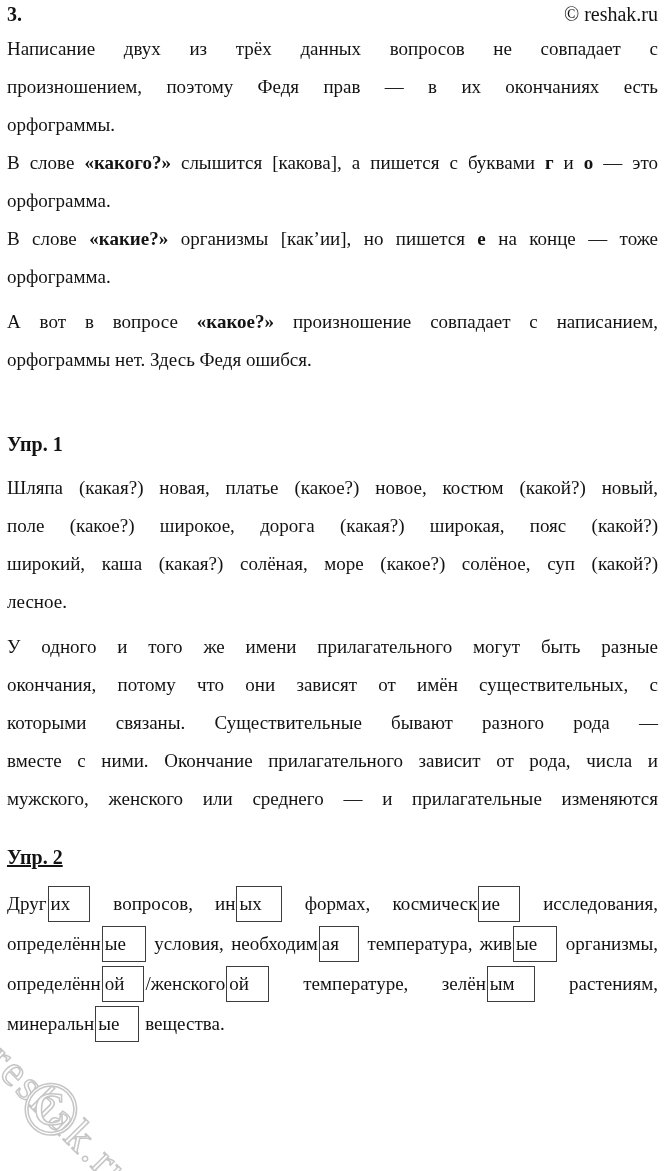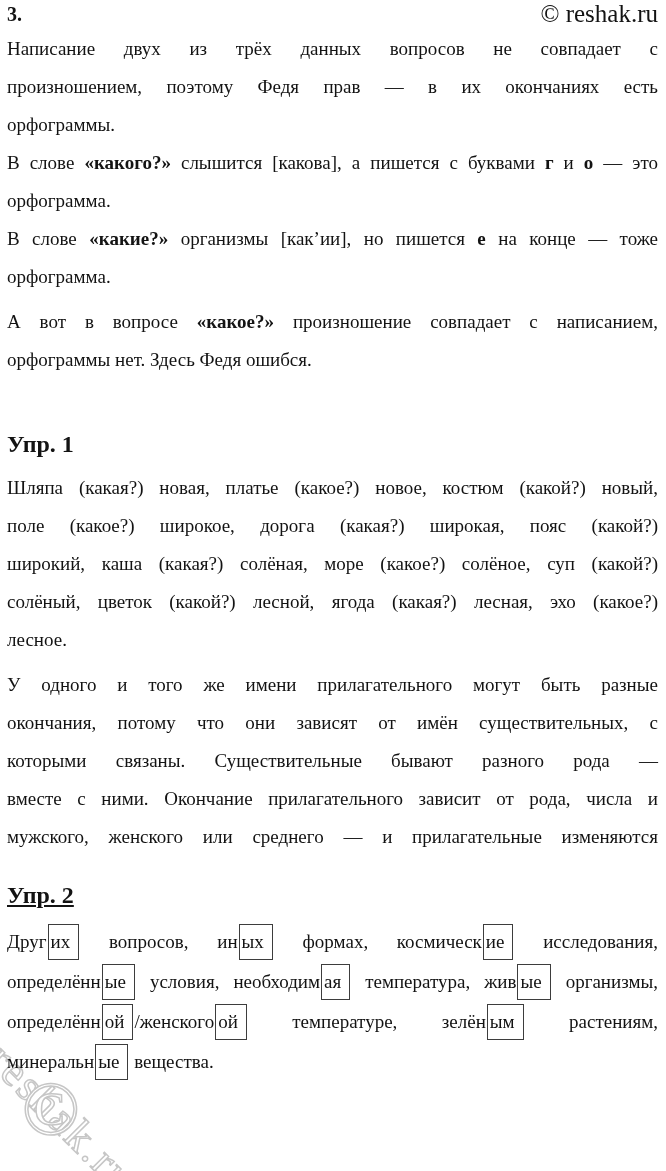--- a/index.html
+++ b/index.html
@@ -16,38 +16,38 @@
   }
   .wm-copy {
     position:absolute; left:22px; top:1070px;
     font-size:76px; line-height:1;
     color:#ffffff; -webkit-text-stroke:1.5px #c6c6c6;
   }
 
   .header { position:relative; z-index:1; display:flex; justify-content:space-between;
     align-items:flex-start; padding:2px 8px 0 7px; line-height:24px; }
   .page-number { font-weight:bold; font-size:20px; }
-  .site-credit { font-size:25px; }
+  .site-credit { font-size:20px; }
 
   .content { position:relative; z-index:1; padding:0 8px 0 7px; font-size:19px; }
 
   .para { margin:0; }
   .para.first { margin-top:4px; }
   .para.gap { margin-top:7px; }
 
   .line { line-height:38px; text-align:justify; text-align-last:justify; white-space:normal; }
   .line.last { text-align-last:left; }
 
-  .heading { font-weight:bold; font-size:24px; line-height:26px; margin:52px 0 12px 0; }
+  .heading { font-weight:bold; font-size:20px; line-height:26px; margin:52px 0 12px 0; }
   .heading.h2 { margin:26px 0 14px 0;text-decoration:underline; }
 
   .para.boxed .line { line-height:40px; }
   .box {
     border:1.5px solid #3d3d3d;
-    padding:6px 8px 7px 2px;
+    padding:6px 19px 7px 2px;
     margin:0 1px;
   }
   b { font-weight:bold; }
 </style>
 </head>
 <body>
 
 <div class="page">
 
   <div class="watermark">
@@ -76,21 +76,20 @@
       </div>
       <div class="para gap">
         <div class="line"><span>А вот в вопросе </span><b>«какое?»</b><span> произношение совпадает с написанием,</span></div>
         <div class="line last"><span>орфограммы нет. Здесь Федя ошибся.</span></div>
       </div>
       <div class="heading">Упр. 1</div>
       <div class="para">
         <div class="line"><span>Шляпа (какая?) новая, платье (какое?) новое, костюм (какой?) новый,</span></div>
         <div class="line"><span>поле (какое?) широкое, дорога (какая?) широкая, пояс (какой?)</span></div>
         <div class="line"><span>широкий, каша (какая?) солёная, море (какое?) солёное, суп (какой?)</span></div>
-        <div class="line"><span>солёный, цветок (какой?) лесной, ягода (какая?) лесная, эхо (какое?)</span></div>
         <div class="line last"><span>лесное.</span></div>
       </div>
       <div class="para gap">
         <div class="line"><span>У одного и того же имени прилагательного могут быть разные</span></div>
         <div class="line"><span>окончания, потому что они зависят от имён существительных, с</span></div>
         <div class="line"><span>которыми связаны. Существительные бывают разного рода —</span></div>
         <div class="line"><span>вместе с ними. Окончание прилагательного зависит от рода, числа и</span></div>
         <div class="line"><span>мужского, женского или среднего — и прилагательные изменяются</span></div>
       </div>
       <div class="heading h2">Упр. 2</div>

